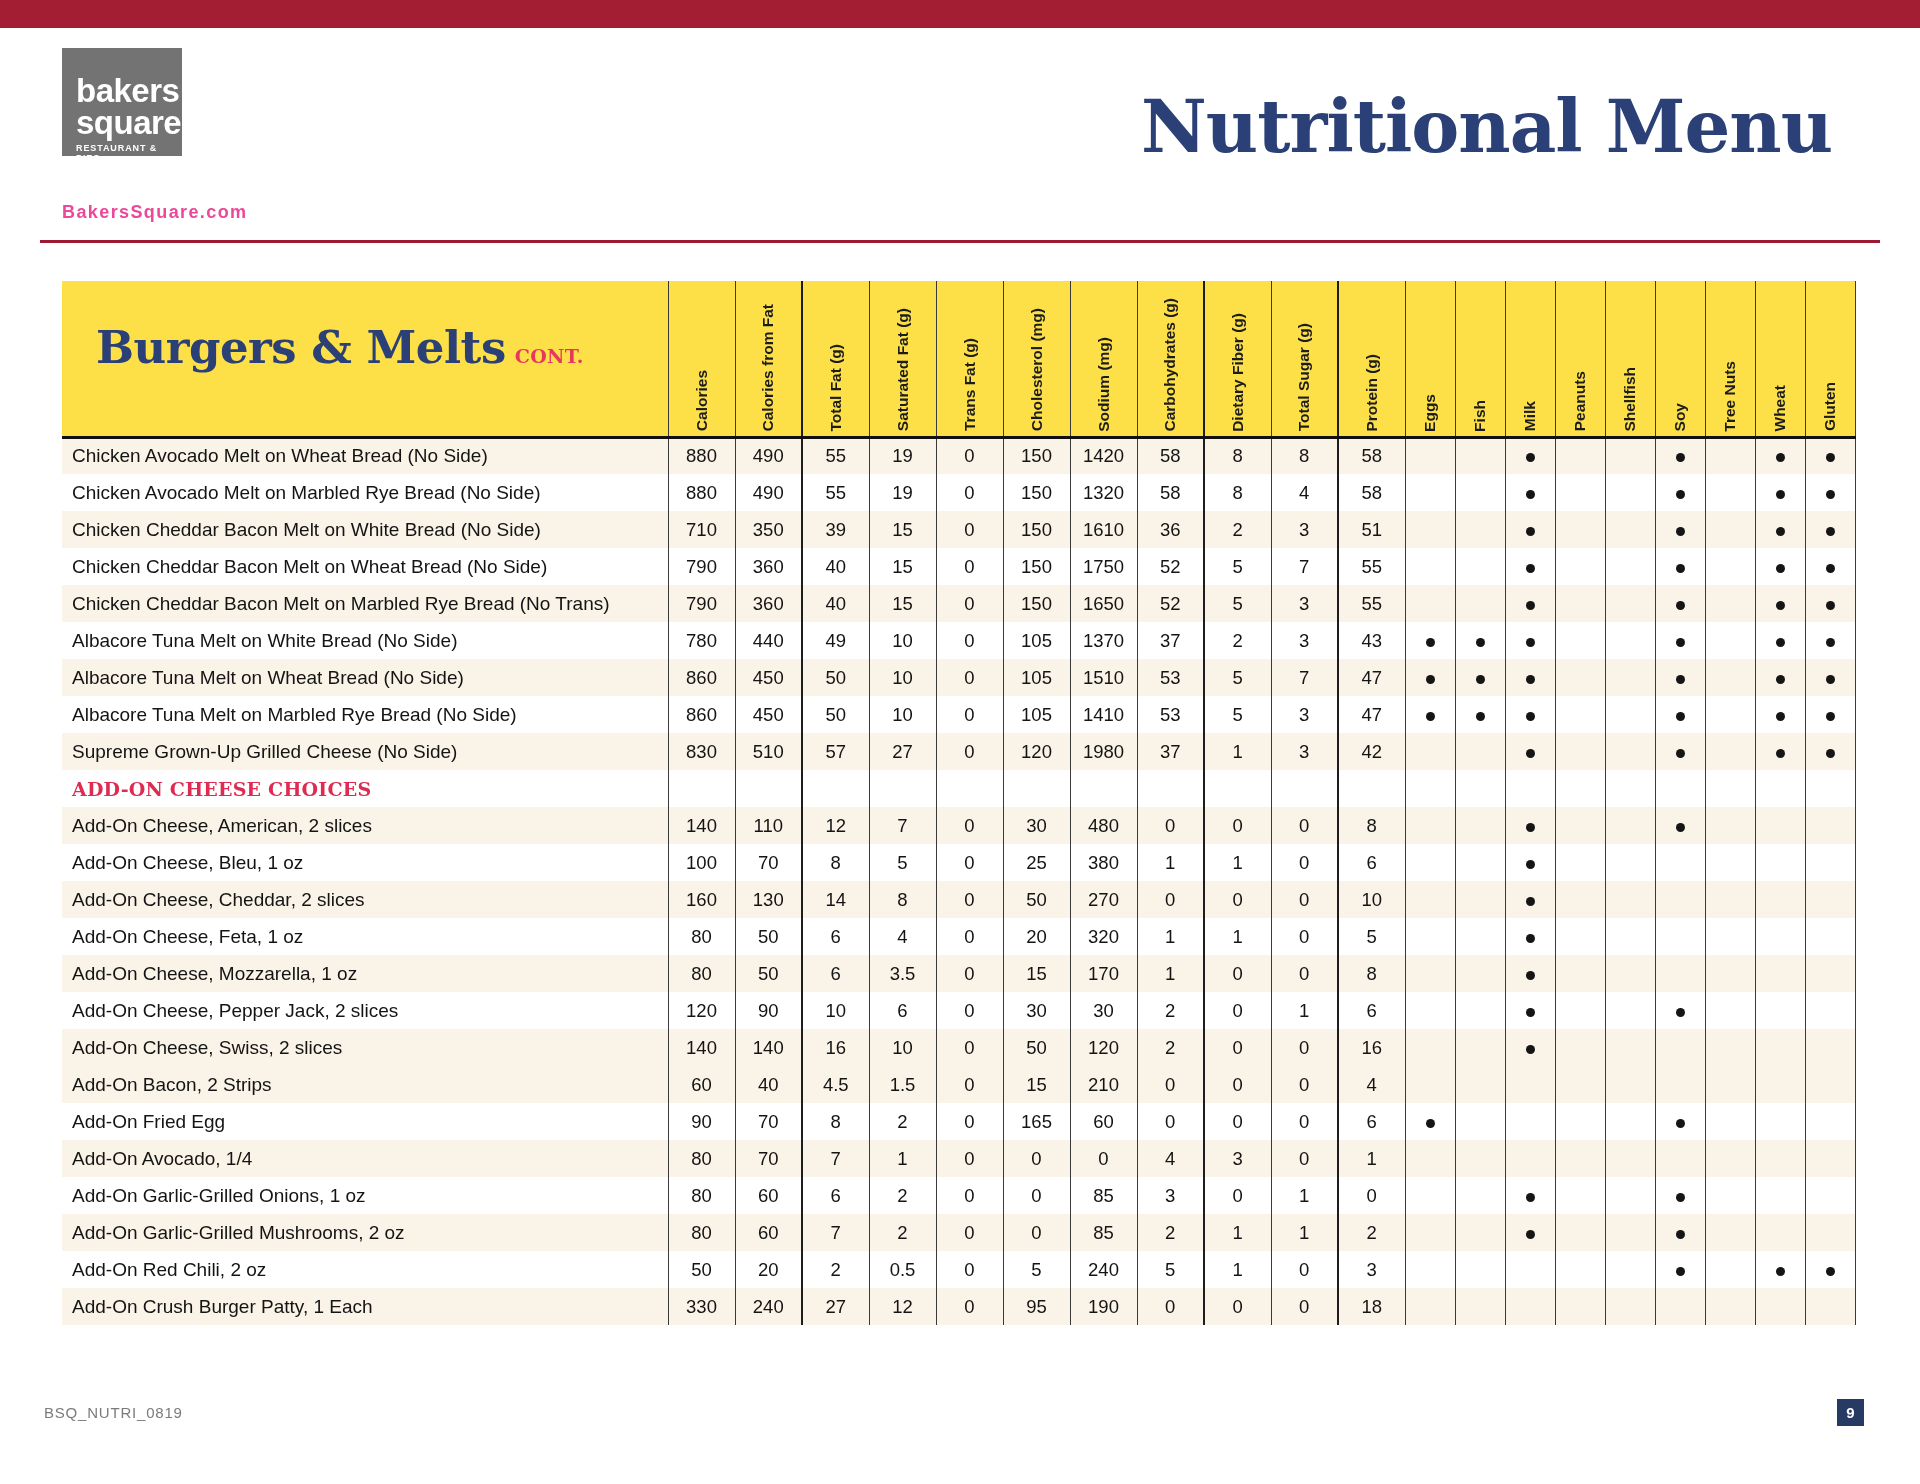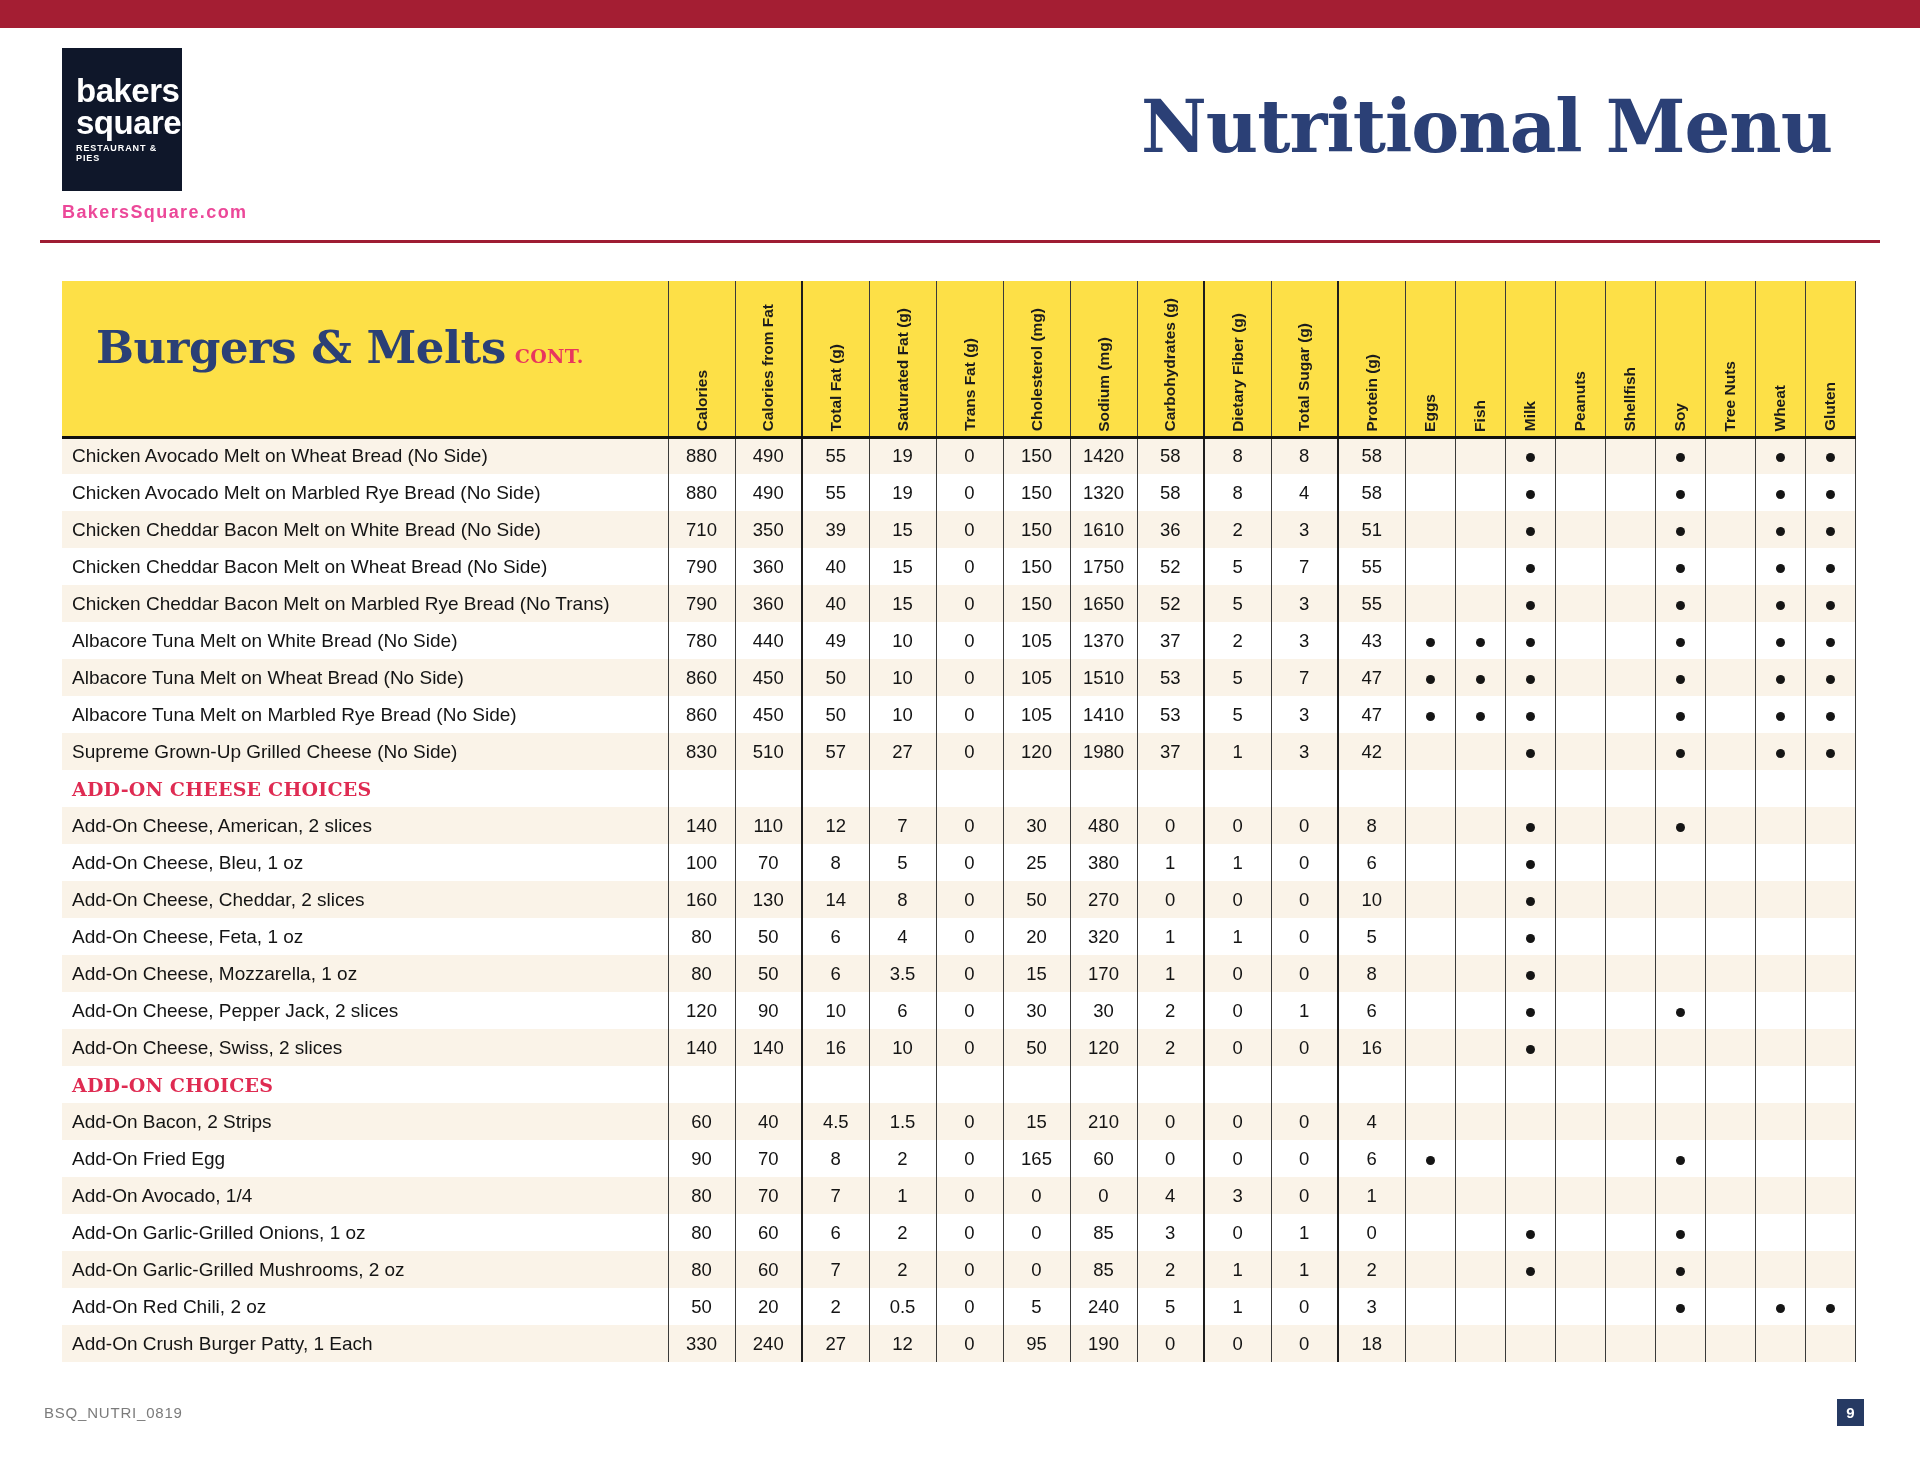--- a/index.html
+++ b/index.html
@@ -1,21 +1,21 @@
 <!DOCTYPE html>
 <html><head>
 <meta charset="utf-8">
 <style>
   html,body{margin:0;padding:0;background:#ffffff;}
   .page{position:relative;width:1920px;height:1484px;background:#ffffff;overflow:hidden;
         font-family:"Liberation Sans", sans-serif;color:#151515;}
 
   
   .topbar{position:absolute;left:0;top:0;width:1920px;height:28px;background:#a41e33;}
-  .logo{position:absolute;left:62px;top:48px;width:120px;height:143px;background:#0f172a;
+  .logo{position:absolute;left:62px;top:48px;width:120px;height:108px;background:#737373;
         box-sizing:border-box;padding:27px 0 0 14px;}
   .logo .l1,.logo .l2{color:#ffffff;font-weight:bold;font-size:33px;line-height:0.98;letter-spacing:-0.5px;}
   .logo .reg{font-size:9px;vertical-align:6px;}
   .logo .tag{margin-top:3px;color:#ffffff;font-weight:bold;font-size:9px;letter-spacing:0.9px;}
   .siteurl{position:absolute;left:62px;top:202px;font-size:18px;font-weight:bold;color:#ec4899;letter-spacing:1.4px;}
   .pagetitle{position:absolute;right:88px;top:84px;font-family:"DejaVu Serif", serif;
              font-weight:bold;font-size:72px;color:#2b4076;letter-spacing:-1px;}
   .divider{position:absolute;left:40px;top:240px;width:1840px;height:3px;background:#9e1c33;}
 
   
@@ -508,43 +508,20 @@
             <td class="alg"></td>
             <td class="alg"></td>
             <td class="alg"><span class="dot"></span></td>
             <td class="alg"></td>
             <td class="alg"></td>
             <td class="alg"></td>
             <td class="alg"></td>
             <td class="alg"></td>
             <td class="alg last-col"></td>
           </tr>
-          <tr>
-            <td class="name-col section-cell">ADD-ON CHOICES</td>
-            <td class="num"></td>
-            <td class="num"></td>
-            <td class="num gs"></td>
-            <td class="num"></td>
-            <td class="num"></td>
-            <td class="num"></td>
-            <td class="num"></td>
-            <td class="num"></td>
-            <td class="num gs"></td>
-            <td class="num"></td>
-            <td class="num gs"></td>
-            <td class="alg"></td>
-            <td class="alg"></td>
-            <td class="alg"></td>
-            <td class="alg"></td>
-            <td class="alg"></td>
-            <td class="alg"></td>
-            <td class="alg"></td>
-            <td class="alg"></td>
-            <td class="alg last-col"></td>
-          </tr>
           <tr class="cream">
             <td class="name-col">Add-On Bacon, 2 Strips</td>
             <td class="num">60</td>
             <td class="num">40</td>
             <td class="num gs">4.5</td>
             <td class="num">1.5</td>
             <td class="num">0</td>
             <td class="num">15</td>
             <td class="num">210</td>
             <td class="num">0</td>

